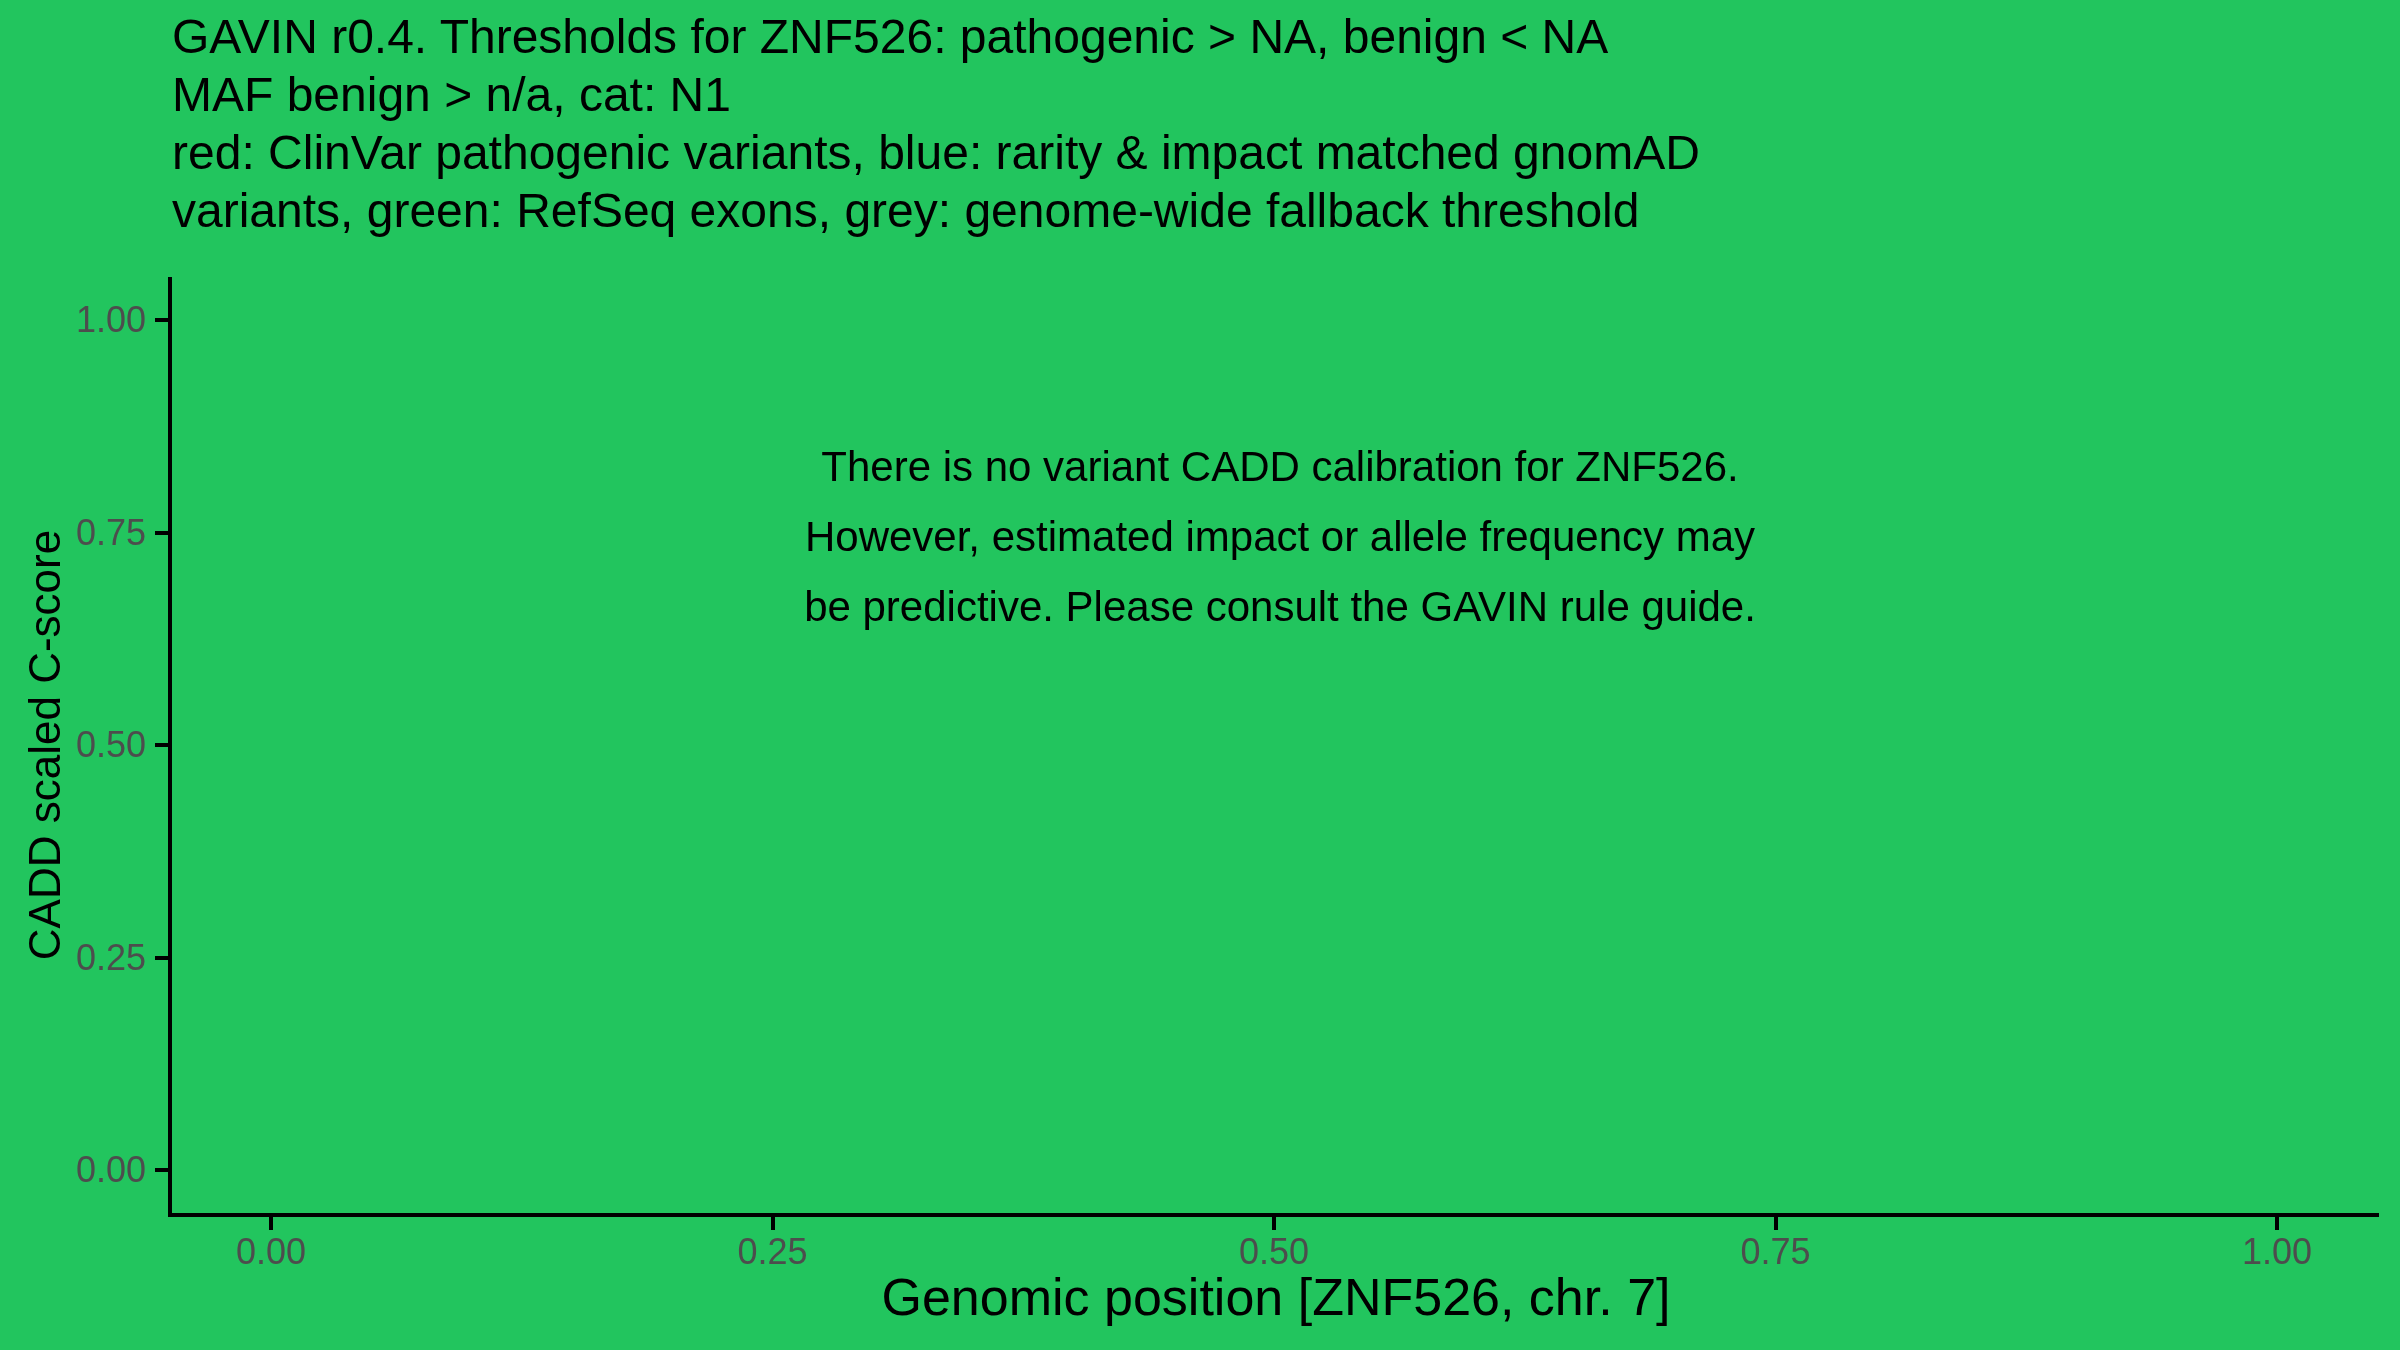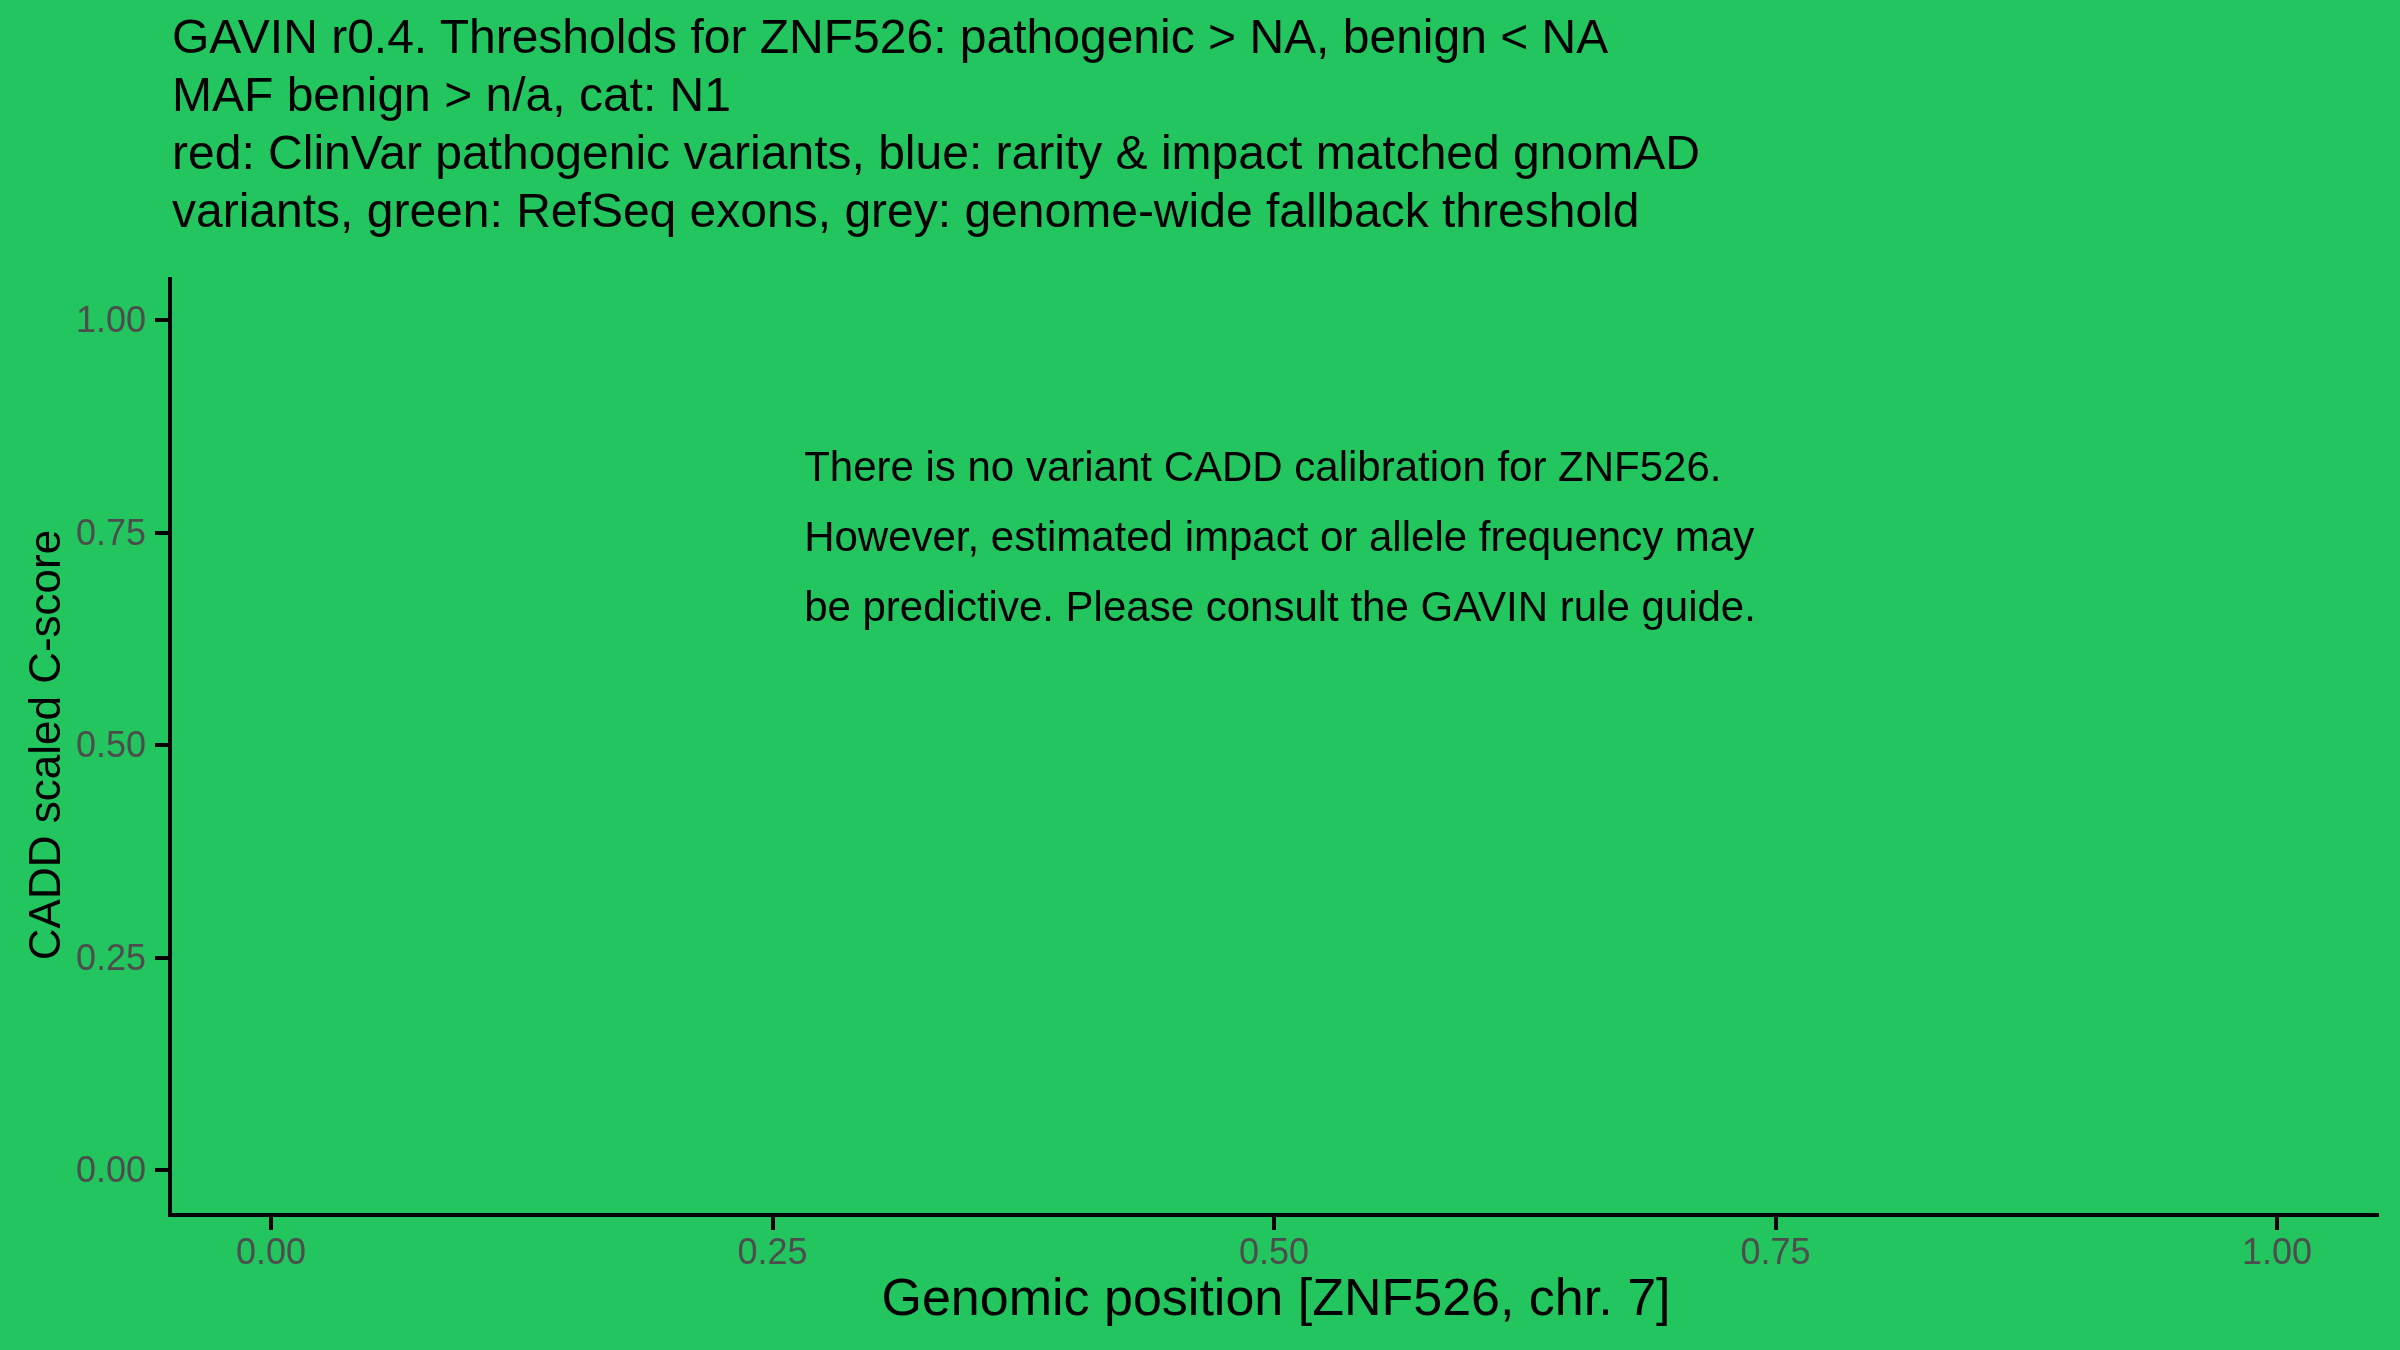--- a/index.html
+++ b/index.html
@@ -39,21 +39,21 @@
     top: 1213px;
     width: 2211px;
     height: 4px;
     background: #000000;
   }
   .annotation {
     position: absolute;
     left: 1280px;
     top: 537px;
     transform: translate(-50%, -50%);
-    text-align: left;
+    text-align: center;
     font-size: 42px;
     line-height: 70px;
     color: #000000;
     white-space: pre-line;
   }
   .x-tick-mark {
     position: absolute;
     top: 1217px;
     width: 4px;
     height: 13px;

